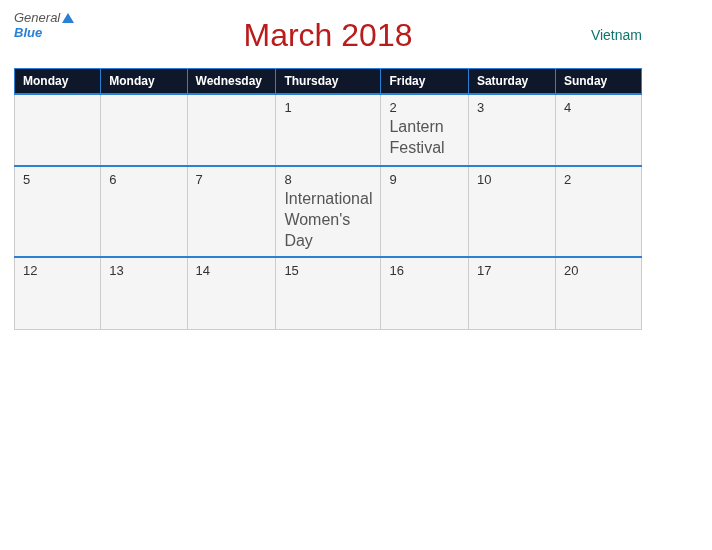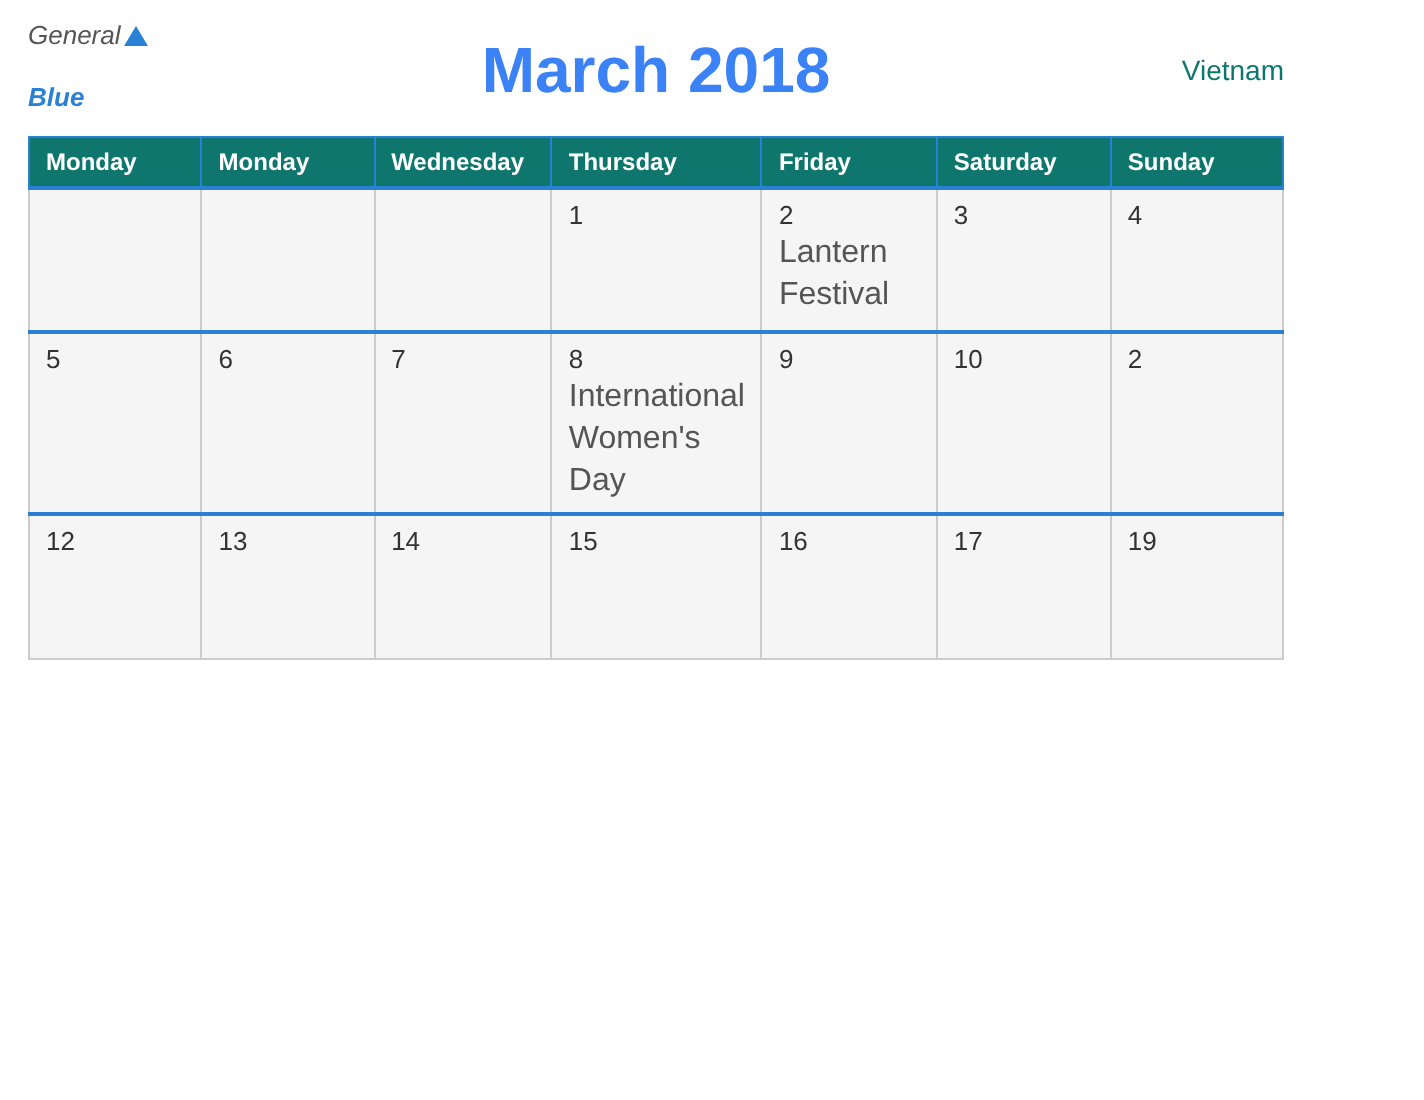--- a/index.html
+++ b/index.html
@@ -53,42 +53,41 @@
       margin-left: 2px;
       vertical-align: middle;
     }
     .logo-top-row {
       display: flex;
       align-items: center;
     }
     .logo-bottom-row {
       display: flex;
       align-items: center;
-      margin-top: 16px;
     }
     .country-label {
       position: absolute;
       right: 0;
       top: 50%;
       transform: translateY(-50%);
       font-size: 14px;
       color: #0f766e;
     }
     .calendar-title {
       font-size: 32px;
-      color: #3b82f6;
-      font-weight: 700;
+      color: #b91c1c;
+      font-weight: 400;
       text-align: center;
     }
     .calendar-grid {
       width: 100%;
       border-collapse: collapse;
     }
     .calendar-grid th {
-      background: #0f766e;
+      background: #0f172a;
       color: #fff;
       font-size: 12px;
       font-weight: 600;
       padding: 5px 8px;
       text-align: left;
       border: 1px solid #2980d4;
     }
     .calendar-grid td {
       width: calc(100% / 7);
       vertical-align: top;
@@ -194,18 +193,18 @@
           <td>
             <span class="day-number">15</span>
           </td>
           <td>
             <span class="day-number">16</span>
           </td>
           <td>
             <span class="day-number">17</span>
           </td>
           <td>
-            <span class="day-number">19</span>
+            <span class="day-number">20</span>
           </td>
         </tr>
       </tbody>
   </table>
 </div>
 
 </body></html>

